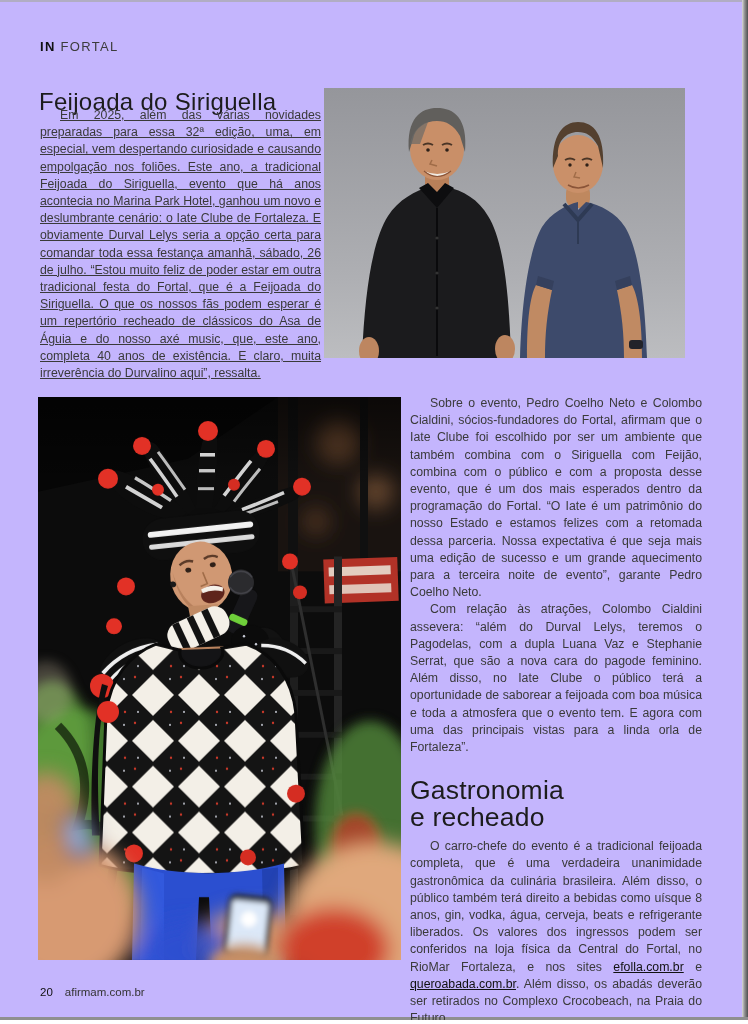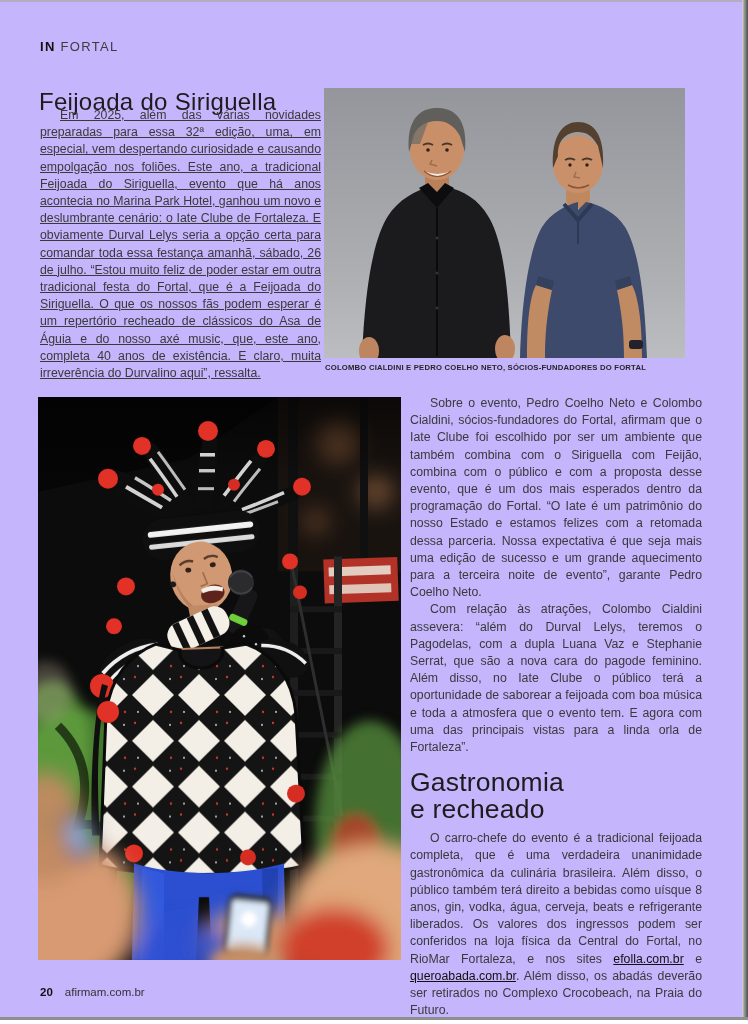--- a/index.html
+++ b/index.html
@@ -28,25 +28,25 @@
 
   .photo-top{position:absolute;left:324px;top:88px;width:361px;height:270px;margin:0;overflow:hidden;}
   .photo-top svg,.photo-left svg{display:block;width:100%;height:100%;}
   .caption{position:absolute;left:325px;top:363px;width:360px;font-size:7.7px;font-weight:700;
     letter-spacing:.2px;color:#262626;}
 
   .photo-left{position:absolute;left:38px;top:397px;width:363px;height:563px;margin:0;overflow:hidden;}
 
   .col-right{position:absolute;left:410px;top:395px;width:292px;}
   .col-right p{margin:0;}
-  .subhead{margin:13px 0 7px 0;font-size:26.5px;line-height:27px;font-weight:400;color:#1c1c1c;letter-spacing:.2px;}
+  .subhead{margin:21px 0 7px 0;font-size:26.5px;line-height:27px;font-weight:400;color:#1c1c1c;letter-spacing:.2px;}
   .inline-link{font-weight:400;color:#111;text-decoration:underline;cursor:pointer;}
 
   .pagefoot{position:absolute;left:40px;top:986px;font-size:11.5px;color:#333;}
-  .pagefoot .num{font-weight:700;color:#111;margin-right:12px;margin-top:25px;}
+  .pagefoot .num{font-weight:400;color:#111;margin-right:12px;margin-top:25px;}
 </style>
 </head>
 <body>
 
 <div class="page">
   <div class="edge-top"></div>
   <div class="edge-right"></div>
   <div class="edge-bottom"></div>
 
   <header class="masthead">
@@ -105,21 +105,20 @@
         <path d="M229,80 C227,46 240,34 254,34 C270,34 281,47 279,80 L274,58 C268,47 262,44 254,44 C242,44 233,53 234,68 Z" fill="#54402f"></path>
         <path d="M241,72 Q246,69 251,72" stroke="#4a3526" stroke-width="2" fill="none"></path>
         <path d="M258,72 Q263,69 268,72" stroke="#4a3526" stroke-width="2" fill="none"></path>
         <circle cx="246" cy="77" r="1.7" fill="#2e2018"></circle>
           <circle cx="263" cy="77" r="1.7" fill="#2e2018"></circle>
         <path d="M252,84 L250,89 L256,90" stroke="#a06c48" stroke-width="1.4" fill="none"></path>
         <path d="M244,97 Q254,103 265,97" stroke="#8a5438" stroke-width="1.6" fill="none"></path>
       </g>
     </svg>
   </figure>
-  <div class="caption">COLOMBO CIALDINI  E PEDRO COELHO NETO, SÓCIOS-FUNDADORES DO FORTAL</div>
 
   <figure class="photo-left">
     <svg viewBox="0 0 363 565" preserveAspectRatio="none">
       <defs>
         <pattern id="diamondPat" width="46" height="46" patternUnits="userSpaceOnUse">
           <rect width="46" height="46" fill="#141414"></rect>
           <polygon points="23,2 44,23 23,44 2,23" fill="#f3efe7"></polygon>
           <circle cx="5" cy="5" r="1.2" fill="#d03a2a"></circle>
           <circle cx="41" cy="40" r="1.2" fill="#d03a2a"></circle>
           <circle cx="8" cy="40" r="1" fill="#cfd2dd"></circle>

